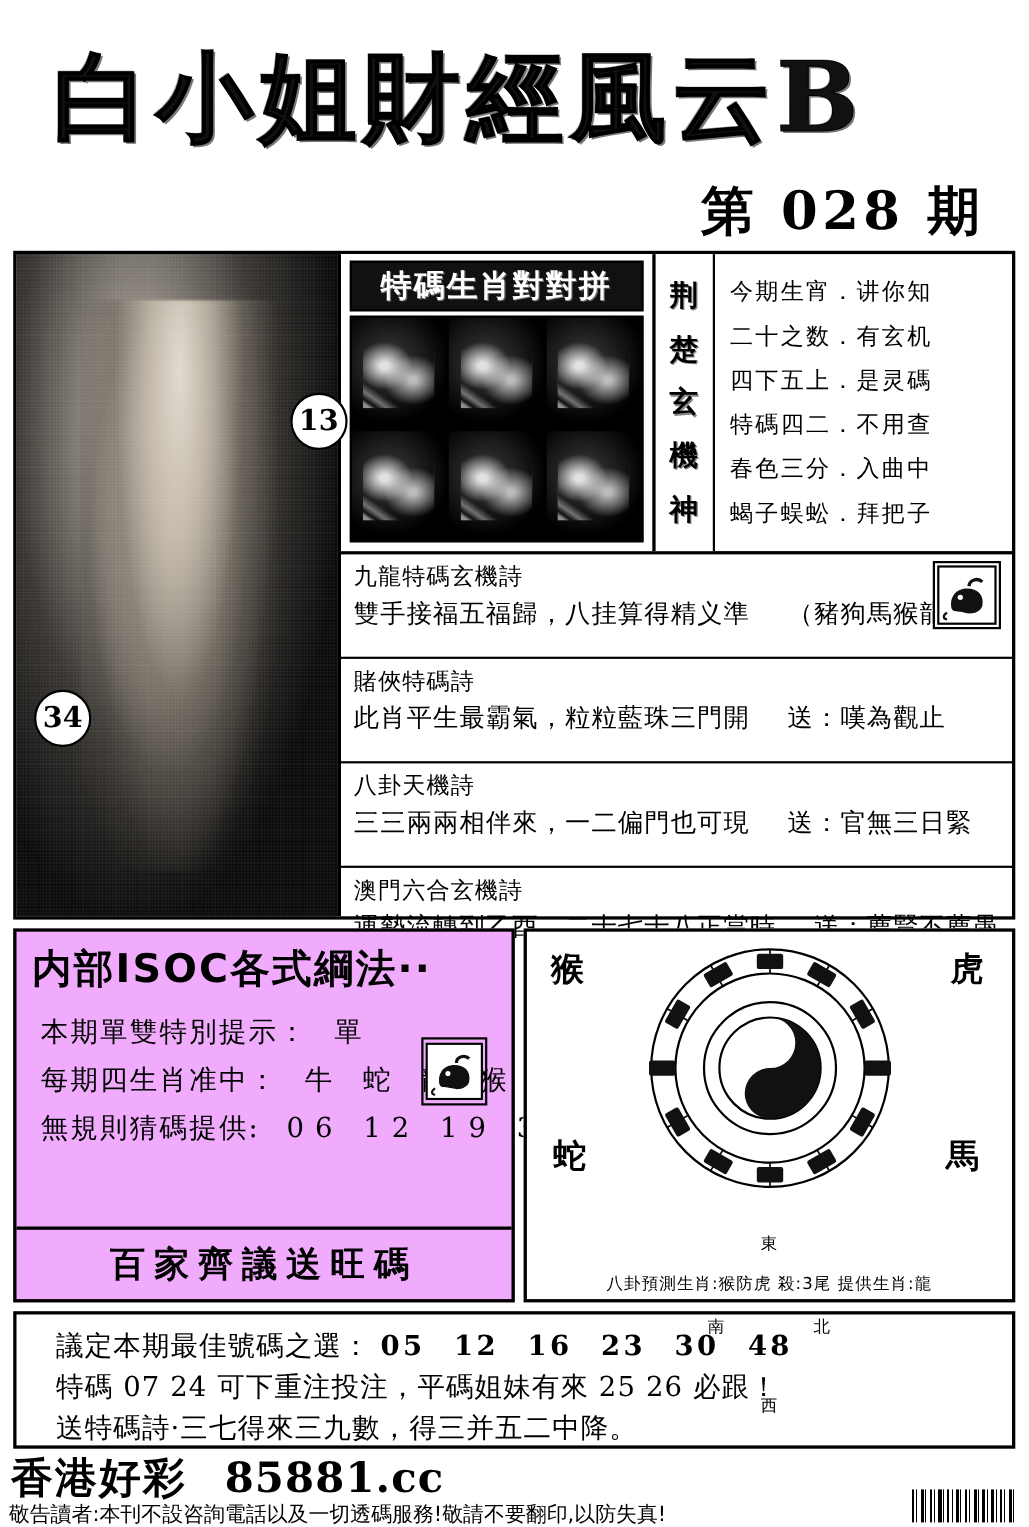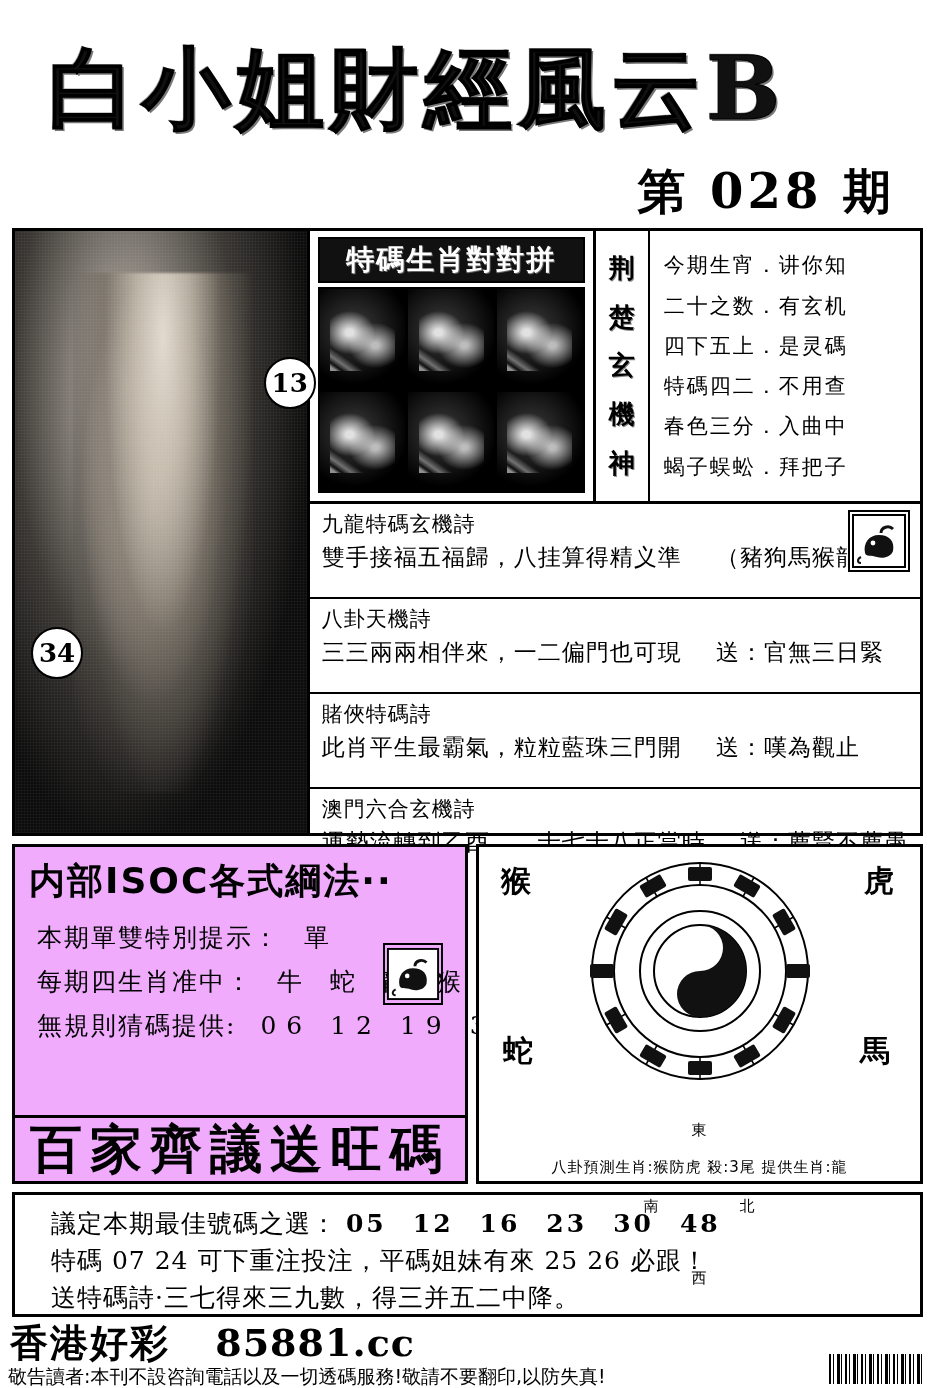--- a/index.html
+++ b/index.html
@@ -150,21 +150,21 @@
   }
   .lp-row {
     font-family:"DejaVu Serif", serif; font-size:25px; letter-spacing:2px;
     padding:11px 0 0 22px; white-space:nowrap;
   }
   .lp-row .val { margin-left:14px; letter-spacing:10px; }
   .lp-banner {
     position:absolute; left:0; right:0; bottom:0; height:66px;
     border-top:3px solid #000;
     display:flex; align-items:center; justify-content:center;
-    font-family:"DejaVu Serif", serif; font-size:52px; font-weight:bold; letter-spacing:8px;
+    font-family:"DejaVu Serif", serif; font-size:32px; font-weight:bold; letter-spacing:8px;
   }
   .lp-seal {
     position:absolute; right:22px; top:96px; width:60px; height:62px;
     border:2px solid #000; display:flex; align-items:center; justify-content:center;
   }
   .lp-seal svg { width:54px; height:54px; }
 
   .rightpanel {
     flex:1; border:3px solid #000; position:relative; background:#fff;
   }
@@ -195,21 +195,21 @@
     padding:4px 0 0 36px; white-space:nowrap;
   }
   .bb-line .nums { letter-spacing:3px; }
   .bb-line .nums b { font-weight:bold; margin-right:26px; }
 
   
   .footer-brand {
     position:absolute; left:10px; top:1318px;
     font-family:"DejaVu Serif", serif; font-size:38px; font-weight:bold; letter-spacing:2px;
   }
-  .footer-brand .site { color:#000; letter-spacing:1px; margin-left:30px; }
+  .footer-brand .site { color:#000; letter-spacing:1px; margin-left:19px; }
   .footer-note {
     position:absolute; left:8px; top:1364px; width:840px;
     font-family:"DejaVu Sans", sans-serif; font-size:19px; letter-spacing:0px; white-space:nowrap;
   }
   .barcode {
     position:absolute; right:10px; top:1354px; width:96px; height:30px;
     background: repeating-linear-gradient(90deg,
       #000 0 2px, #fff 2px 4px, #000 4px 5px, #fff 5px 8px,
       #000 8px 11px, #fff 11px 12px, #000 12px 13px, #fff 13px 16px);
   }
@@ -281,32 +281,32 @@
           </svg>
         </div>
         <div class="vt">九龍特碼玄機詩</div>
         <div class="vb">
           <span>雙手接福五福歸，八挂算得精义準</span>
           <span class="send">（豬狗馬猴龍）</span>
         </div>
       </div>
 
       <div class="verse">
+        <div class="vt">賭俠特碼詩</div>
+        <div class="vb">
+          <span>此肖平生最霸氣，粒粒藍珠三門開</span>
+          <span class="send">送：嘆為觀止</span>
+        </div>
+      </div>
+
+      <div class="verse">
         <div class="vt">八卦天機詩</div>
         <div class="vb">
           <span>三三兩兩相伴來，一二偏門也可現</span>
           <span class="send">送：官無三日緊</span>
-        </div>
-      </div>
-
-      <div class="verse">
-        <div class="vt">賭俠特碼詩</div>
-        <div class="vb">
-          <span>此肖平生最霸氣，粒粒藍珠三門開</span>
-          <span class="send">送：嘆為觀止</span>
         </div>
       </div>
 
       <div class="verse">
         <div class="vt">澳門六合玄機詩</div>
         <div class="vb">
           <span>運勢流轉到乙酉，二十七十八正當時</span>
           <span class="send">送：薦賢不薦愚</span>
         </div>
       </div>

